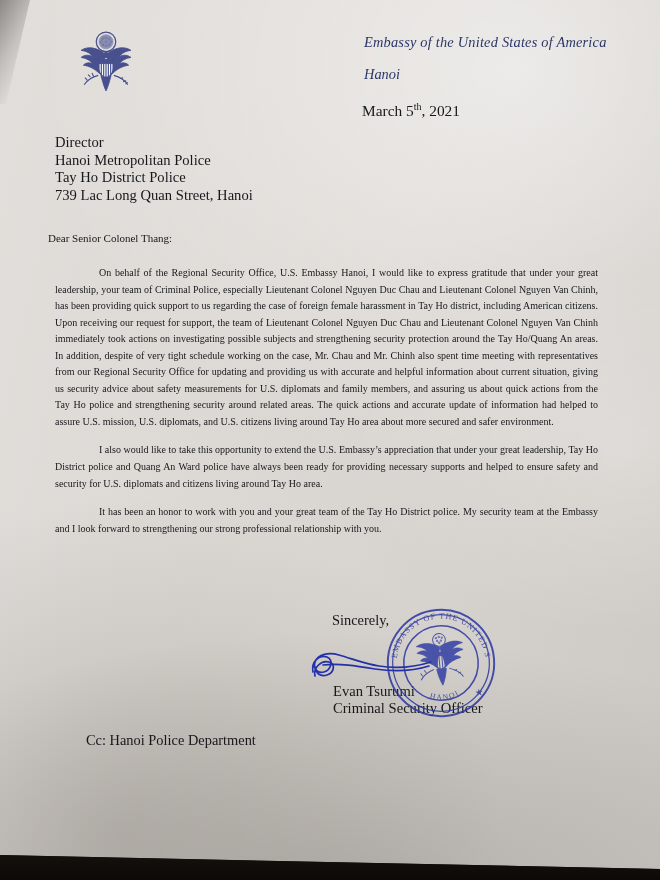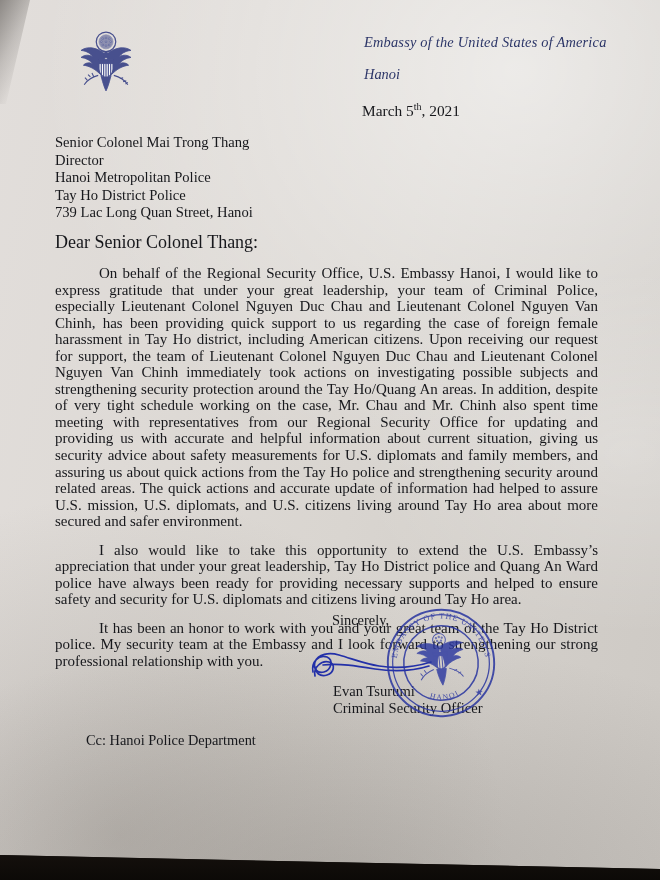--- a/index.html
+++ b/index.html
@@ -58,26 +58,26 @@
   }
   .datum{
     position:absolute;left:362px;top:101px;font-size:15.4px;
   }
   .datum sup{font-size:10px;vertical-align:6px;}
 
   
   .addr{
     position:absolute;left:55px;top:134px;font-size:14.6px;line-height:17.6px;
   }
-  .salutation{position:absolute;left:55px;top:232px;font-size:18px;}
+  .salutation{position:absolute;left:48px;top:232px;font-size:11px;}
 
   
   .body{
     position:absolute;left:55px;top:265px;width:543px;
-    font-size:15px;line-height:16.55px;
+    font-size:10px;line-height:16.55px;
     text-align:justify;text-justify:inter-word;
   }
   .body p{margin:0 0 12px 0;text-indent:44px;}
   .body p:last-child{margin-bottom:4px;}
 
   
   .sincerely{position:absolute;left:332px;top:612px;font-size:14.4px;}
   .sig-scribble{position:absolute;left:305px;top:632px;width:140px;height:62px;}
   .sig-scribble svg{width:100%;height:100%;display:block;}
   .sig-name{position:absolute;left:333px;top:683px;font-size:14.6px;}
@@ -142,21 +142,20 @@
   </div>
 
   <div class="lh-line1 ink">Embassy of the United States of America</div>
   <div class="lh-line2 ink">Hanoi</div>
 
   <div class="datum ink">
     <span>March 5</span><sup>th</sup><span>, 2021</span>
   </div>
 
   <div class="addr ink">
-    <div>Senior Colonel Mai Trong Thang</div>
     <div>Director</div>
     <div>Hanoi Metropolitan Police</div>
     <div>Tay Ho District Police</div>
     <div>739 Lac Long Quan Street, Hanoi</div>
   </div>
 
   <div class="salutation ink">Dear Senior Colonel Thang:</div>
 
   <div class="body ink">
     <p>On behalf of the Regional Security Office, U.S. Embassy Hanoi, I would like to express gratitude that under your great leadership, your team of Criminal Police, especially Lieutenant Colonel Nguyen Duc Chau and Lieutenant Colonel Nguyen Van Chinh, has been providing quick support to us regarding the case of foreign female harassment in Tay Ho district, including American citizens. Upon receiving our request for support, the team of Lieutenant Colonel Nguyen Duc Chau and Lieutenant Colonel Nguyen Van Chinh immediately took actions on investigating possible subjects and strengthening security protection around the Tay Ho/Quang An areas.  In addition, despite of very tight schedule working on the case, Mr. Chau and Mr. Chinh also spent time meeting with representatives from our Regional Security Office for updating and providing us with accurate and helpful information about current situation, giving us security advice about safety measurements for U.S. diplomats and family members, and assuring us about quick actions from the Tay Ho police and strengthening security around related areas. The quick actions and accurate update of information had helped to assure U.S. mission, U.S. diplomats, and U.S. citizens living around Tay Ho area about more secured and safer environment.</p>

